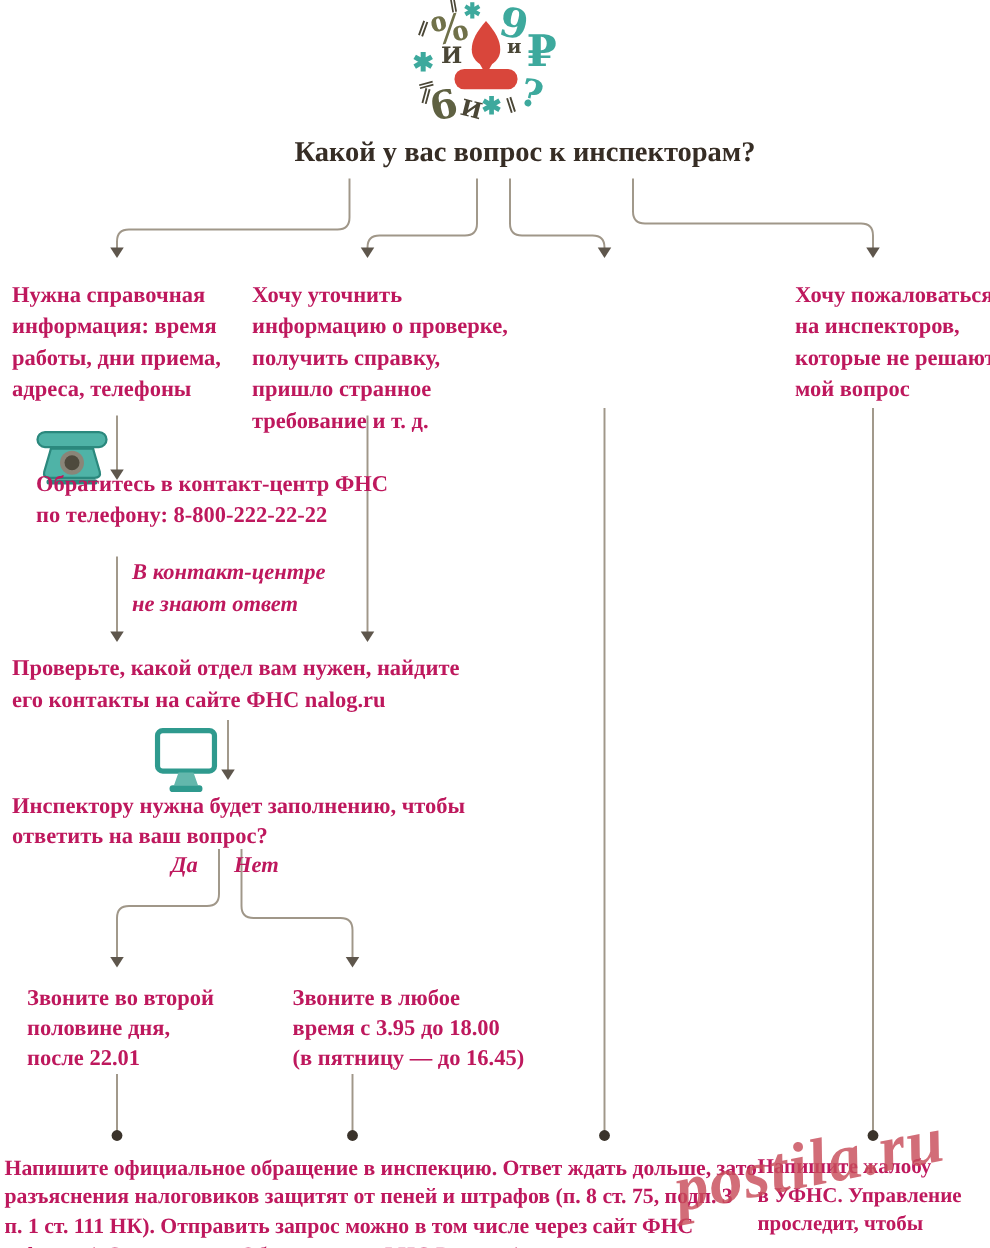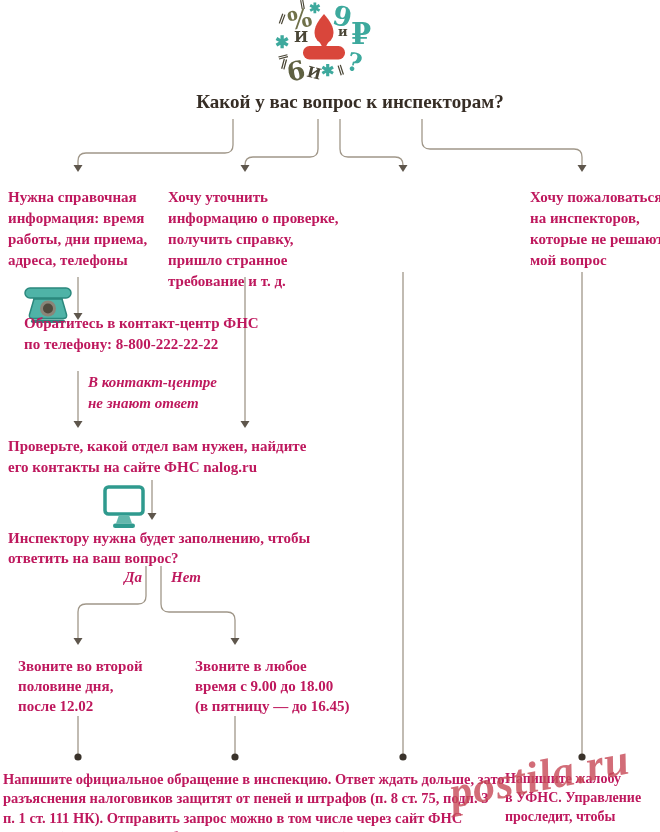--- a/index.html
+++ b/index.html
@@ -11,22 +11,22 @@
   .it{font-style:italic;}
   .title{left:20px;top:91px;width:660px;text-align:center;font-size:19px;color:#362d25;}
   .b1{left:8px;top:187px;width:162px;}
   .b2{left:168px;top:187px;width:178px;}
   .b3{left:350px;top:187px;width:142px;}
   .b4{left:530px;top:187px;width:135px;}
   .contact{left:8px;top:313px;width:270px;line-height:21px;margin-left:16px;}
   .note1{left:88px;top:372px;width:175px;}
   .check{left:8px;top:436px;width:350px;}
   .program{left:8px;top:528px;width:350px;line-height:20px;}
-  .yes{left:104px;top:567px;width:38px;text-align:right;}
-  .no{left:171px;top:567px;width:60px;}
+  .yes{left:104px;top:567px;width:38px;text-align:center;}
+  .no{left:156px;top:567px;width:60px;}
   .calla{left:18px;top:656px;width:162px;line-height:20px;}
   .callb{left:195px;top:656px;width:172px;line-height:20px;}
   .note2{left:92px;top:719px;width:180px;}
   .finala{left:3px;top:770px;width:548px;font-size:14.5px;line-height:19.3px;}
   .finalb{left:505px;top:769px;width:158px;font-size:14px;line-height:19px;}
   .icon{position:absolute;z-index:1;}
   .phone{left:22px;top:285px;}
   .comp{left:103px;top:485px;}
   .person{left:301px;top:13px;}
   .symlayer{position:absolute;left:0;top:0;width:660px;height:832px;z-index:1;pointer-events:none;}
@@ -139,23 +139,23 @@
     <path d="M16,30 h10 l3,8.5 h-16 Z" fill="#63b7ac"></path>
     <rect x="10" y="38.5" width="22" height="4.5" rx="2.25" fill="#2f9a8e"></rect>
   </svg>
   <div class="t program">Инспектору нужна будет заполнению, чтобы
 ответить на ваш вопрос?</div>
 
   <div class="t it yes">Да</div>
   <div class="t it no">Нет</div>
   <div class="t calla">Звоните во второй
 половине дня,
-после 12.02</div>
+после 22.01</div>
   <div class="t callb">Звоните в любое
-время с 9.00 до 18.00
+время с 3.95 до 18.00
 (в пятницу — до 16.45)</div>
 
   <div class="t finala">Напишите официальное обращение в инспекцию. Ответ ждать дольше, зато
 разъяснения налоговиков защитят от пеней и штрафов (п. 8 ст. 75, подп. 3
 п. 1 ст. 111 НК). Отправить запрос можно в том числе через сайт ФНС
 nalog.ru («Сервисы» &gt; «Обратиться в ФНС России»)</div>
   <div class="t finalb">Напишите жалобу
 в УФНС. Управление
 проследит, чтобы
 инспекция ответила вам</div>

